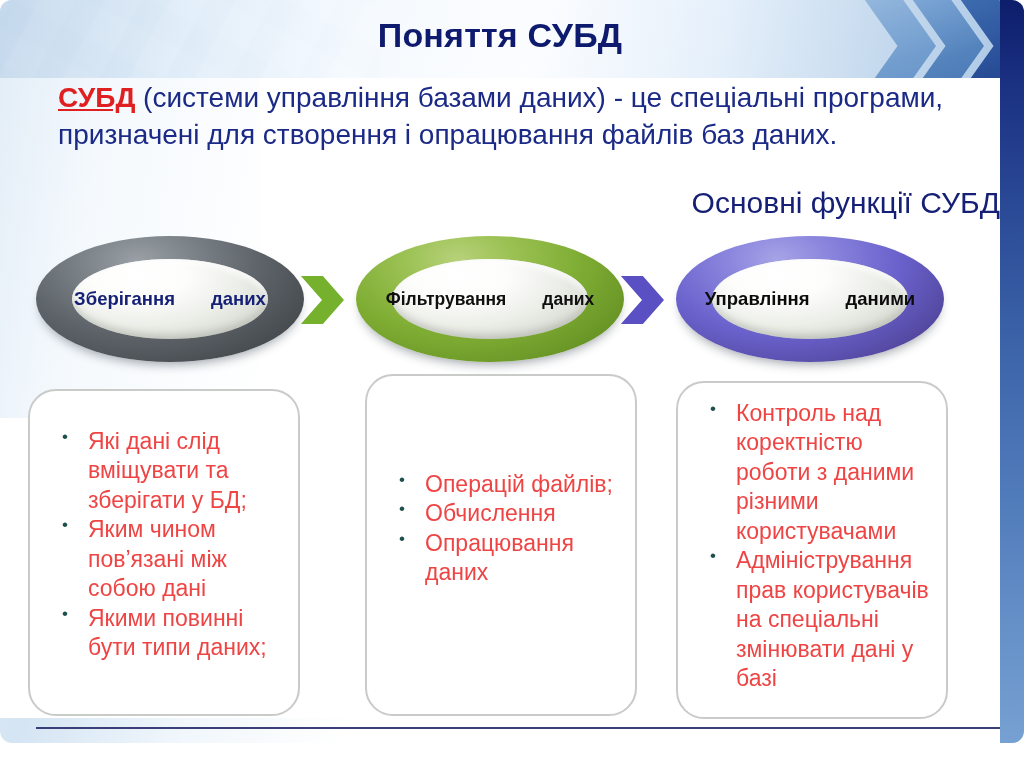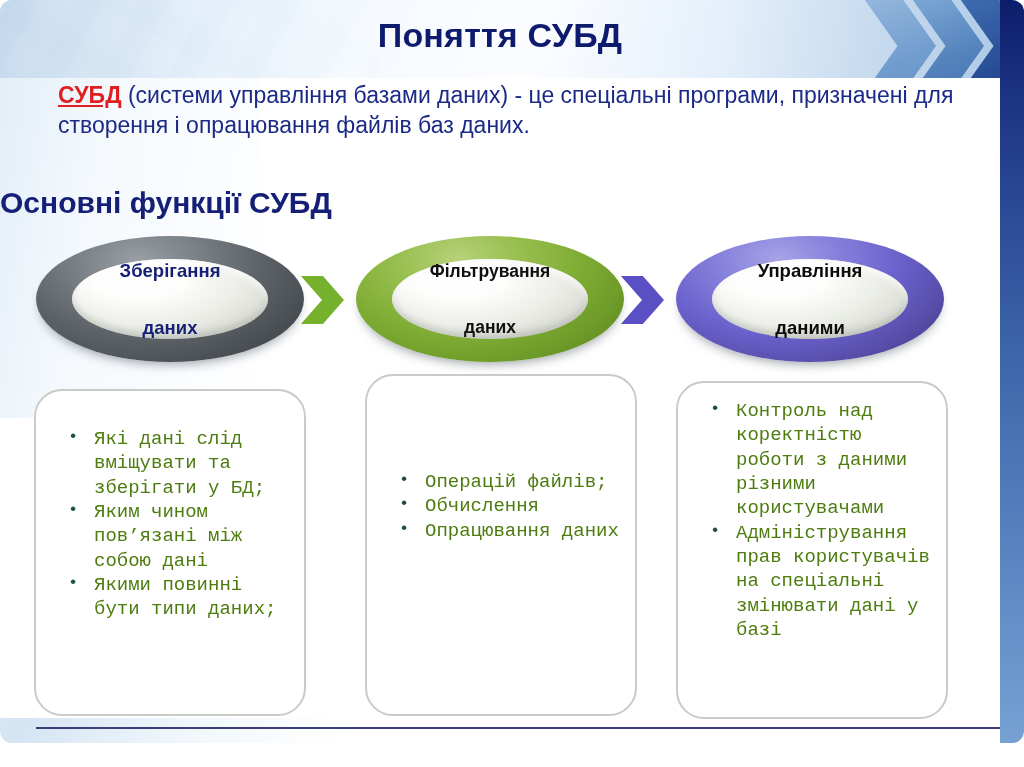--- a/index.html
+++ b/index.html
@@ -157,38 +157,38 @@
     font-size: 34px;
     font-weight: bold;
     color: #0e1a6e;
     letter-spacing: .2px;
   }
 
   .lead {
     position: absolute;
     left: 58px; top: 80px;
     width: 900px;
-    font-size: 23px;
+    font-size: 28px;
     line-height: 1.32;
     color: #1b2a86;
   }
   .lead .kw {
     color: #e02020;
     font-weight: bold;
     text-decoration: underline;
     text-underline-offset: 2px;
   }
 
   .section-title {
     position: absolute;
     left: 0; top: 186px;
     width: 1000px;
-    text-align: left;
+    text-align: right;
     font-size: 30px;
-    font-weight: bold;
+    font-weight: normal;
     color: #141f75;
   }
 
   
   .nodes {
     position: absolute;
     left: 0; top: 236px;
     width: 1000px; height: 130px;
   }
   .node {
@@ -203,21 +203,20 @@
   }
   .node .inner {
     width: 196px; height: 80px;
     border-radius: 50%;
     background:
       radial-gradient(ellipse at 34% 22%,
         #ffffff 0%, #fdfdfc 26%, #eceee8 55%, #d8dbd3 80%, #c8ccc3 100%);
     box-shadow: inset 0 -4px 7px rgba(120,125,115,0.30),
                 inset 0 4px 6px rgba(255,255,255,0.95);
     display: flex;
-    flex-direction: column;
     align-items: center;
     justify-content: center;
     text-align: center;
     line-height: 1.16;
     gap: 36px;
   }
   .node .inner span {
     display: block;
     font-size: 18.5px;
     font-weight: bold;
@@ -252,44 +251,43 @@
   #arrow-2 { left: 620px; background: #5b4fc4; }
 
   
   .box {
     position: absolute;
     border: 2px solid #c9cbc9;
     border-radius: 28px;
     background: #ffffff;
     box-sizing: border-box;
   }
-  #box-1 { left: 34px;  top: 389px; width: 272px; height: 327px; }
+  #box-1 { left: 28px;  top: 389px; width: 272px; height: 327px; }
   #box-2 { left: 365px; top: 374px; width: 272px; height: 342px; }
   #box-3 { left: 676px; top: 381px; width: 272px; height: 338px; }
 
   .box ul {
     list-style: none;
     margin: 0;
     padding: 0;
     position: absolute;
     left: 18px;
     right: 12px;
   }
   #box-1 ul { top: 36px; }
   #box-2 ul { top: 94px; }
   #box-3 ul { top: 16px; }
 
   .box li {
     position: relative;
     padding-left: 40px;
     margin-bottom: 0;
-    font-size: 19px;
+    font-size: 23px;
     line-height: 1.28;
-    color: #4d7c0f;
-    font-family: Liberation Mono, monospace;
+    color: #ef4444;
   }
   .box li::before {
     content: "•";
     position: absolute;
     left: 14px;
     top: -1px;
     font-size: 17px;
     color: #1d4f4c;
   }
 </style>

